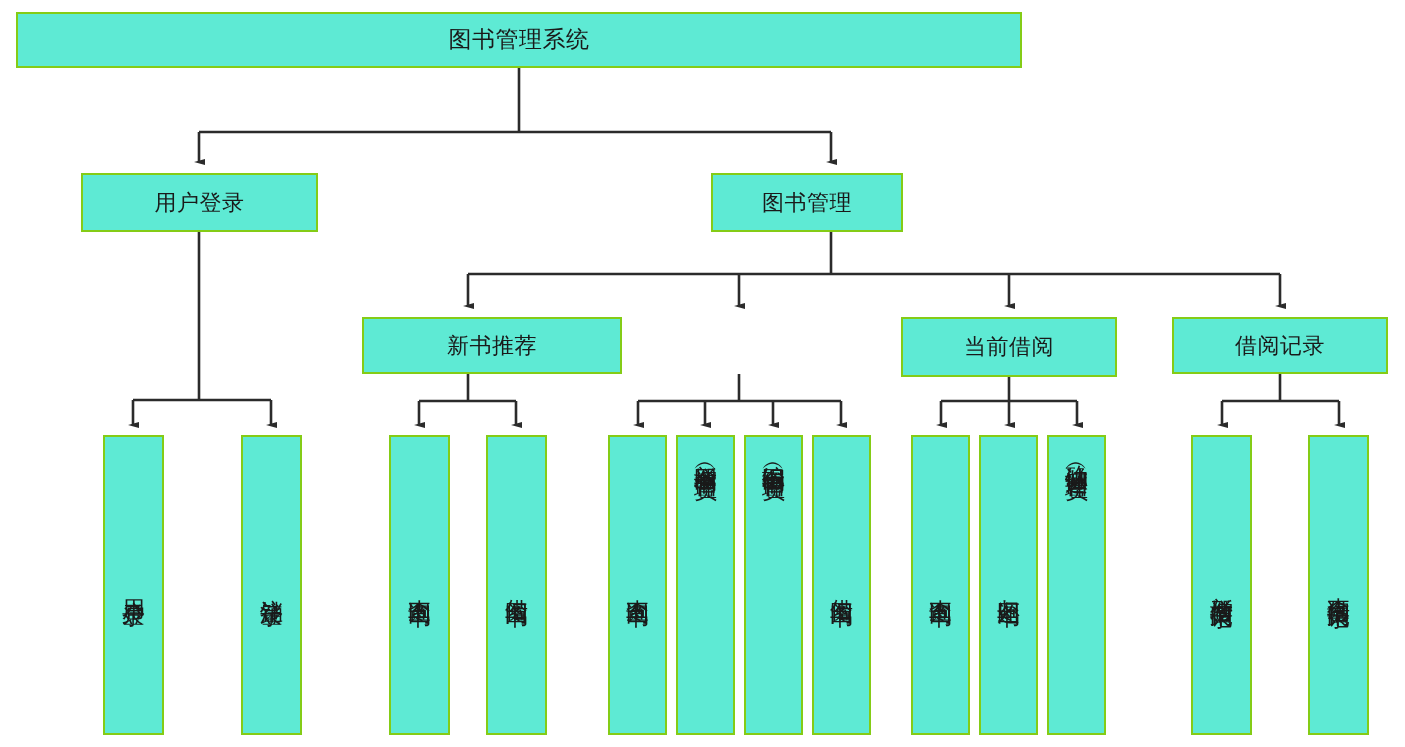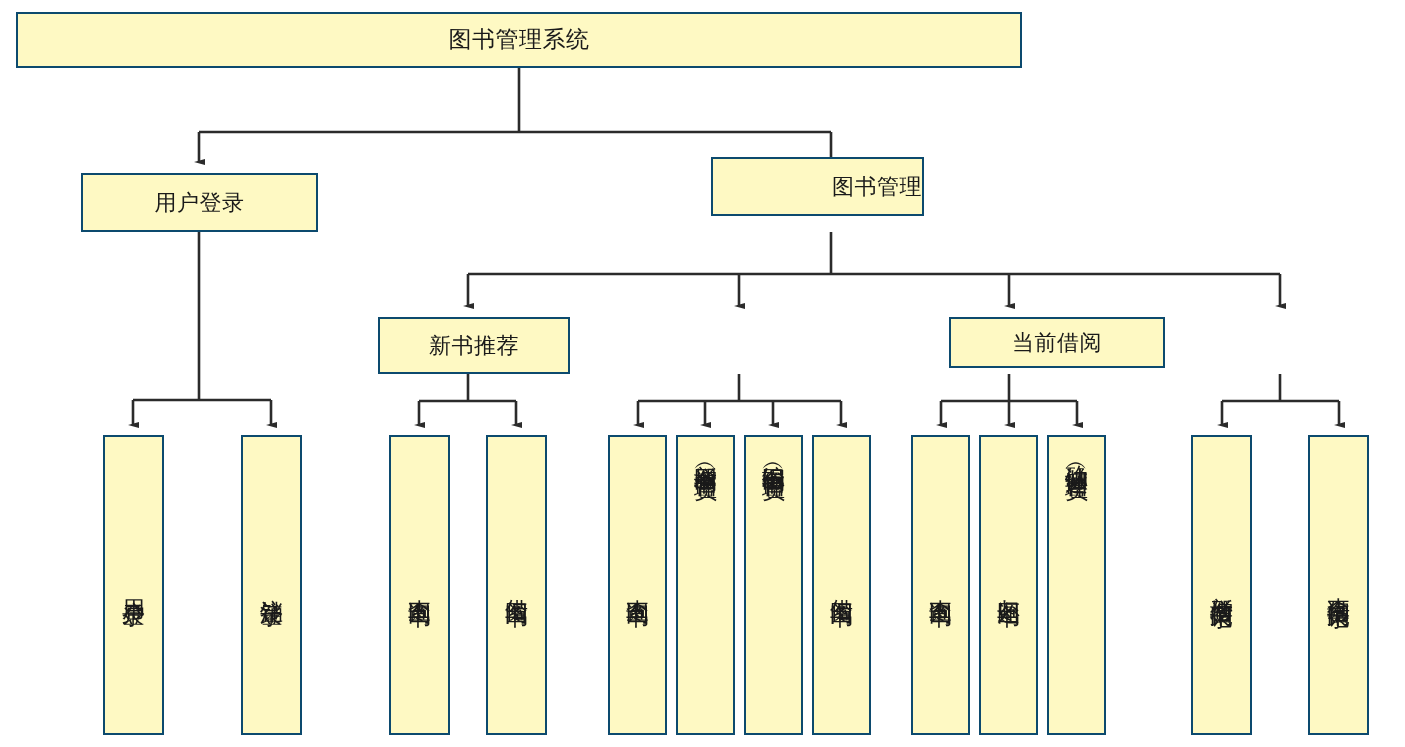--- a/index.html
+++ b/index.html
@@ -22,22 +22,22 @@
     position: absolute;
     left: 0;
     top: 0;
     width: 1405px;
     height: 747px;
     pointer-events: none;
   }
   .node {
     position: absolute;
     box-sizing: border-box;
-    border: 2px solid #0c4a6e;
-    background: #fef9c3;
+    border: 2px solid #84cc16;
+    background: #5eead4;
     display: flex;
     align-items: center;
     justify-content: center;
     color: #1a1a1a;
   }
   .node .label {
     display: block;
     text-align: center;
     line-height: 1.18;
     letter-spacing: 0.5px;
@@ -130,29 +130,32 @@
     </g>
   </svg>
 
   <div class="node horiz root" style="left:16px; top:12px; width:1006px; height:56px;">
     <span class="label">图书管理系统</span>
   </div>
 
   <div class="node horiz" style="left:81px; top:173px; width:237px; height:59px;">
     <span class="label">用户登录</span>
   </div>
-  <div class="node horiz" style="left:711px; top:157px; width:213px; height:59px;justify-content:flex-end;">
+  <div class="node horiz" style="left:711px; top:173px; width:192px; height:59px;">
     <span class="label">图书管理</span>
   </div>
 
-  <div class="node horiz" style="left:362px; top:317px; width:192px; height:57px;margin-left:16px;">
+  <div class="node horiz" style="left:362px; top:317px; width:260px; height:57px;">
     <span class="label">新书推荐</span>
   </div>
-  <div class="node horiz" style="left:901px; top:317px; width:216px; height:51px;margin-left:48px;">
+  <div class="node horiz" style="left:901px; top:317px; width:216px; height:60px;">
     <span class="label">当前借阅</span>
+  </div>
+  <div class="node horiz" style="left:1172px; top:317px; width:216px; height:57px;">
+    <span class="label">借阅记录</span>
   </div>
 
   <div class="node vert centered" style="left:103px; top:435px; width:61px; height:300px;">
     <span class="label">用户登录</span>
   </div>
   <div class="node vert centered" style="left:241px; top:435px; width:61px; height:300px;">
     <span class="label">注销登录</span>
   </div>
 
   <div class="node vert centered" style="left:389px; top:435px; width:61px; height:300px;">

